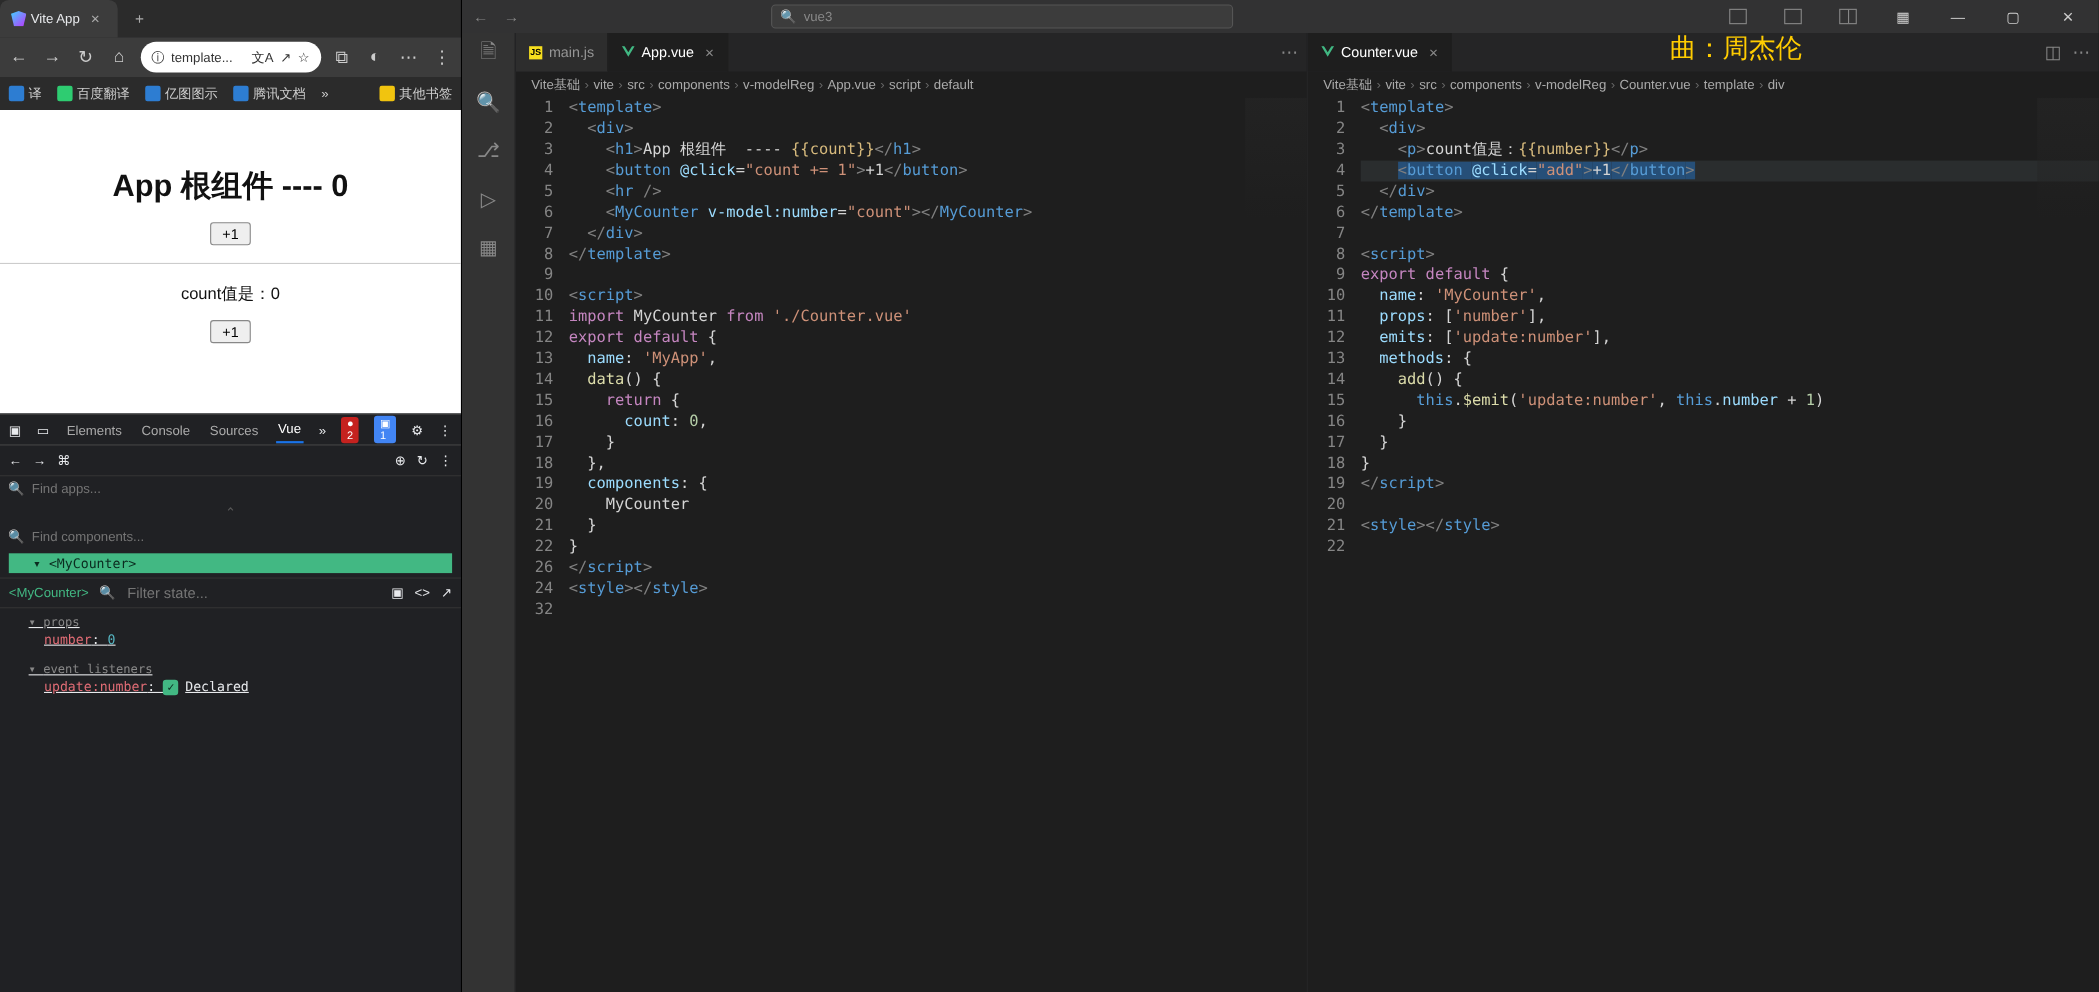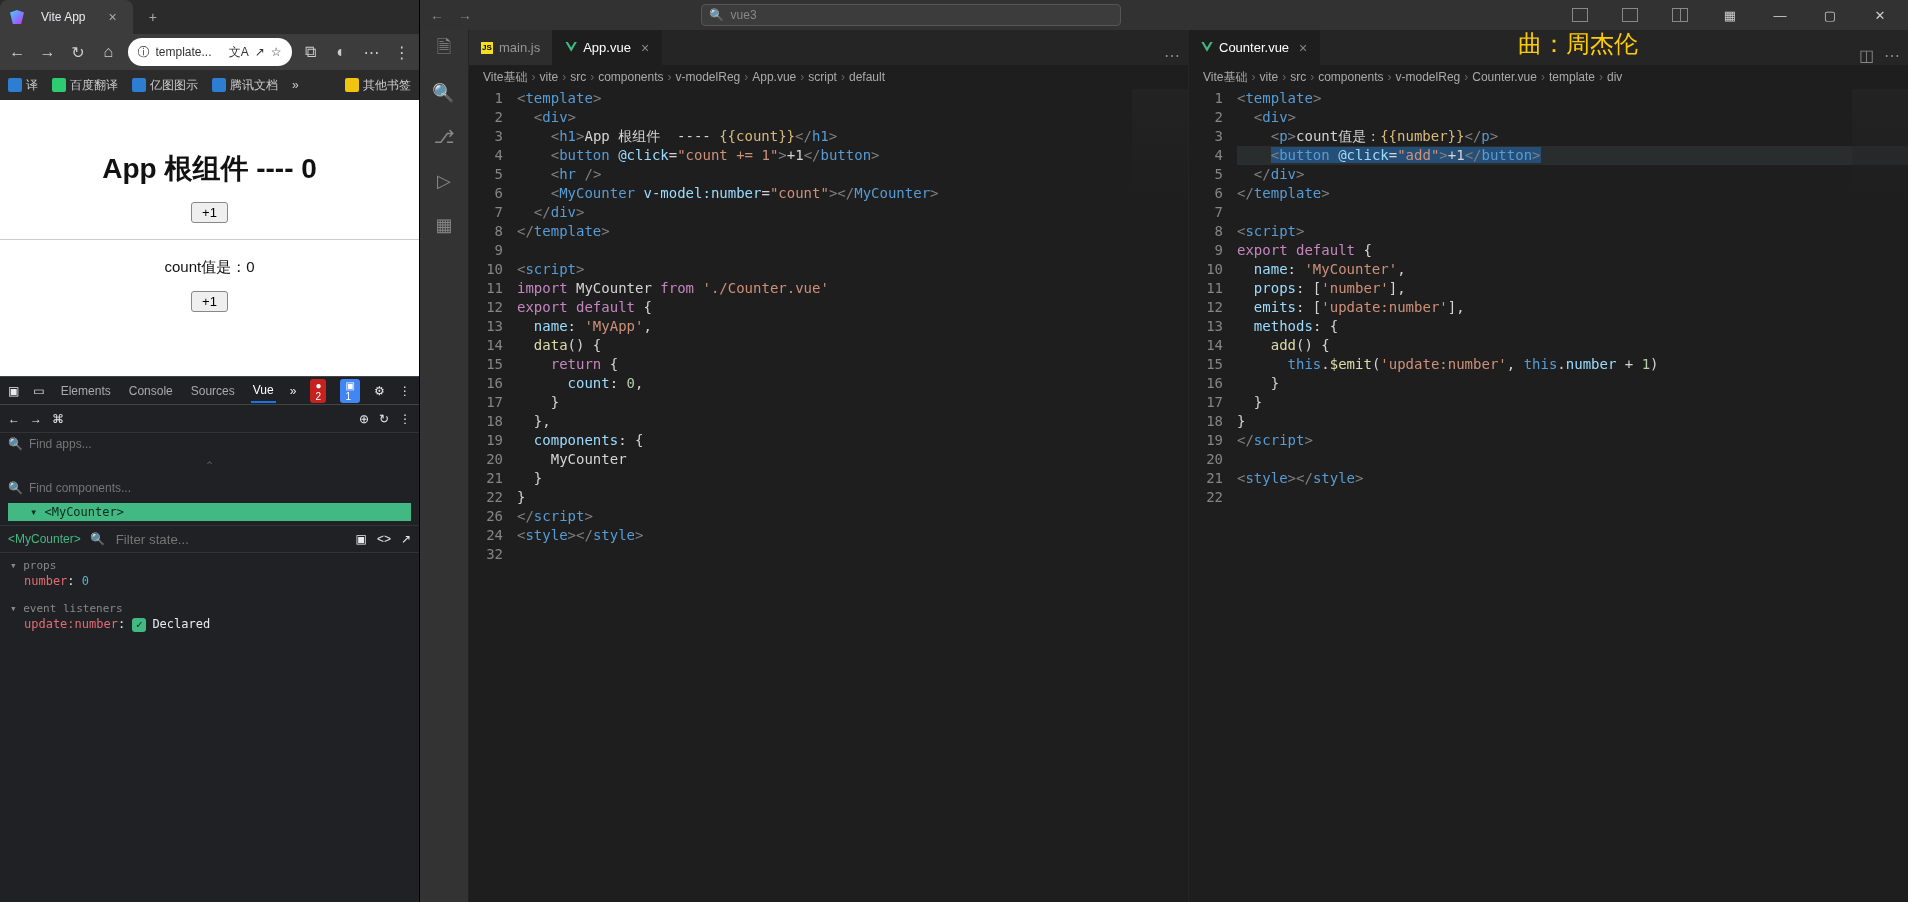--- a/index.html
+++ b/index.html
@@ -1,19 +1,19 @@
 <!DOCTYPE html>
 <html><head>
 <meta charset="utf-8">
 <style>
 * { margin: 0; padding: 0; box-sizing: border-box; }
 body { font-family: "Segoe UI", Arial, sans-serif; background: #1e1e1e; color: #ccc; width: 1908px; height: 902px; overflow: hidden; display: flex; }
 .browser-panel { width: 420px; height: 100%; background: #202124; display: flex; flex-direction: column; border-right: 1px solid #000; }
 .browser-titlebar { height: 34px; background: #2b2b2b; display: flex; align-items: center; }
-.browser-tab { height: 34px; background: #3c3c3c; display: flex; align-items: center; padding: 0 10px; gap: 17px; max-width: 190px; color: #e8eaed; font-size: 12px; border-radius: 8px 8px 0 0; }
+.browser-tab { height: 34px; background: #3c3c3c; display: flex; align-items: center; padding: 0 10px; gap: 4px; max-width: 190px; color: #e8eaed; font-size: 12px; border-radius: 8px 8px 0 0; }
 .vite-icon { width: 14px; height: 14px; background: linear-gradient(135deg, #41d1ff, #bd34fe); clip-path: polygon(50% 0, 100% 18%, 80% 100%, 20% 100%, 0 18%); }
 .tab-close, .new-tab { padding: 2px 6px; color: #aaa; font-size: 14px; cursor: pointer; }
 .new-tab { margin-left: 10px; }
 .browser-toolbar { height: 36px; display: flex; align-items: center; gap: 8px; padding: 0 6px; background: #3c3c3c; }
 .tbtn { width: 26px; height: 26px; display: flex; align-items: center; justify-content: center; color: #ccc; font-size: 16px; border-radius: 50%; cursor: pointer; }
 .address-bar { flex-shrink: 0; width: 164px; height: 28px; background: #fff; border-radius: 14px; display: flex; align-items: center; padding: 0 10px; color: #333; font-size: 12px; gap: 6px; }
 .address-bar .url-text { flex: 1; overflow: hidden; white-space: nowrap; }
 .bookmarks { height: 30px; display: flex; align-items: center; gap: 14px; padding: 0 8px; background: #2b2b2b; font-size: 12px; color: #ccc; }
 .bm { display: flex; align-items: center; gap: 4px; cursor: pointer; white-space: nowrap; }
 .bm-ico { width: 14px; height: 14px; background: #2d7dd2; border-radius: 2px; display: inline-block; }
@@ -35,41 +35,41 @@
 .dt-search input { background: transparent; border: none; color: #ccc; font-size: 12px; outline: none; width: 100%; }
 .dt-app-row { height: 28px; display: flex; align-items: center; justify-content: space-between; padding: 0 8px; background: #1a1a1a; }
 .vue-ver { color: #42b883; font-size: 11px; }
 .tree { padding: 4px 8px; font-family: Menlo, monospace; font-size: 12px; }
 .tree-row { padding: 2px 6px; }
 .tree-row .tag { color: #42b883; }
 .tree-row.selected { background: #42b883; color: #0b2b1f; }
 .tree-row.selected .tag { color: #0b2b1f; }
 .state-header { height: 28px; display: flex; align-items: center; gap: 10px; padding: 0 8px; border-top: 1px solid #333; border-bottom: 1px solid #333; }
 .state-header .comp-name { color: #42b883; }
-.state-section { padding: 6px 10px; font-family: Menlo, monospace; }
+.state-section { padding: 6px 26px; font-family: Menlo, monospace; text-decoration: underline; }
 .state-title { color: #888; font-size: 11px; }
 .state-kv { margin-left: 14px; padding: 2px 0; }
 .state-key { color: #e06c75; } .state-val { color: #56b6c2; }
 .check-badge { display:inline-block; width:14px; height:14px; background:#42b883; border-radius:3px; text-align:center; line-height:14px; color:#0b2b1f; font-size:11px; margin-right:6px; }
 
 .vscode-panel { flex: 1; background: #1e1e1e; display: flex; flex-direction: column; position: relative; }
 .vsc-titlebar { height: 30px; background: #323233; display: flex; align-items: center; }
 .vsc-title-left { display:flex; align-items:center; gap:14px; padding:0 10px; }
 .vsc-nav-btn { color:#888; font-size:14px; cursor:pointer; }
 .vsc-search-top { margin: 0 auto; width: 420px; height: 22px; background: #3c3c3c; border: 1px solid #555; border-radius: 4px; display:flex; align-items:center; padding:0 8px; color:#888; font-size:12px; gap:6px; }
 .vsc-win-controls { margin-left:auto; display:flex; gap:6px; padding-right:6px; align-items:center; }
 .wbtn { width:44px; height:28px; display:flex; align-items:center; justify-content:center; color:#ccc; font-size:13px; cursor:pointer; }
 .layout-ico { width:16px; height:14px; border:1px solid #888; display:inline-block; position:relative; }
 .layout-ico.split::after { content:""; position:absolute; left:50%; top:0; bottom:0; border-left:1px solid #888; }
 .overlay-text { position:absolute; top:28px; right:270px; color:#ffcc00; font-size:24px; font-family:"KaiTi","STKaiti",serif; z-index:5; pointer-events:none; }
 .editors { flex:1; display:flex; }
 .activity-bar { width:48px; background:#333; display:flex; flex-direction:column; align-items:center; padding-top:6px; gap:18px; }
 .ab-ico { width:26px; height:26px; color:#888; display:flex; align-items:center; justify-content:center; font-size:18px; cursor:pointer; }
 .editor-col { flex:1; display:flex; flex-direction:column; border-left:1px solid #252526; position:relative; }
-.tabbar { height:35px; background:#252526; display:flex; align-items:flex-end; }
+.tabbar { height:35px; background:#252526; display:flex; align-items:center; }
 .etab { height:35px; padding:0 12px; display:flex; align-items:center; gap:6px; background:#2d2d2d; color:#969696; font-size:13px; border-right:1px solid #1e1e1e; cursor:pointer; }
 .etab.active { background:#1e1e1e; color:#fff; }
 .etab .close { color:#888; font-size:14px; margin-left:4px; }
 .vue-dot { width:12px; height:12px; background:#41b883; clip-path: polygon(0 0, 50% 85%, 100% 0, 80% 0, 50% 50%, 20% 0); display:inline-block; }
 .js-dot { width:12px; height:12px; background:#f7df1e; color:#000; font-size:8px; font-weight:bold; display:flex; align-items:center; justify-content:center; }
 .tab-actions { margin-left:auto; padding:0 8px; color:#888; display:flex; gap:10px; }
 .crumbs { height:24px; display:flex; align-items:center; padding:0 14px; font-size:12px; color:#aaa; gap:4px; white-space:nowrap; overflow:hidden; }
 .crumbs .cr { cursor:pointer; }
 .crumbs .sep { color:#666; }
 .code-area { flex:1; display:flex; font-family: Consolas, Menlo, monospace; font-size:14px; line-height:19px; position:relative; }

